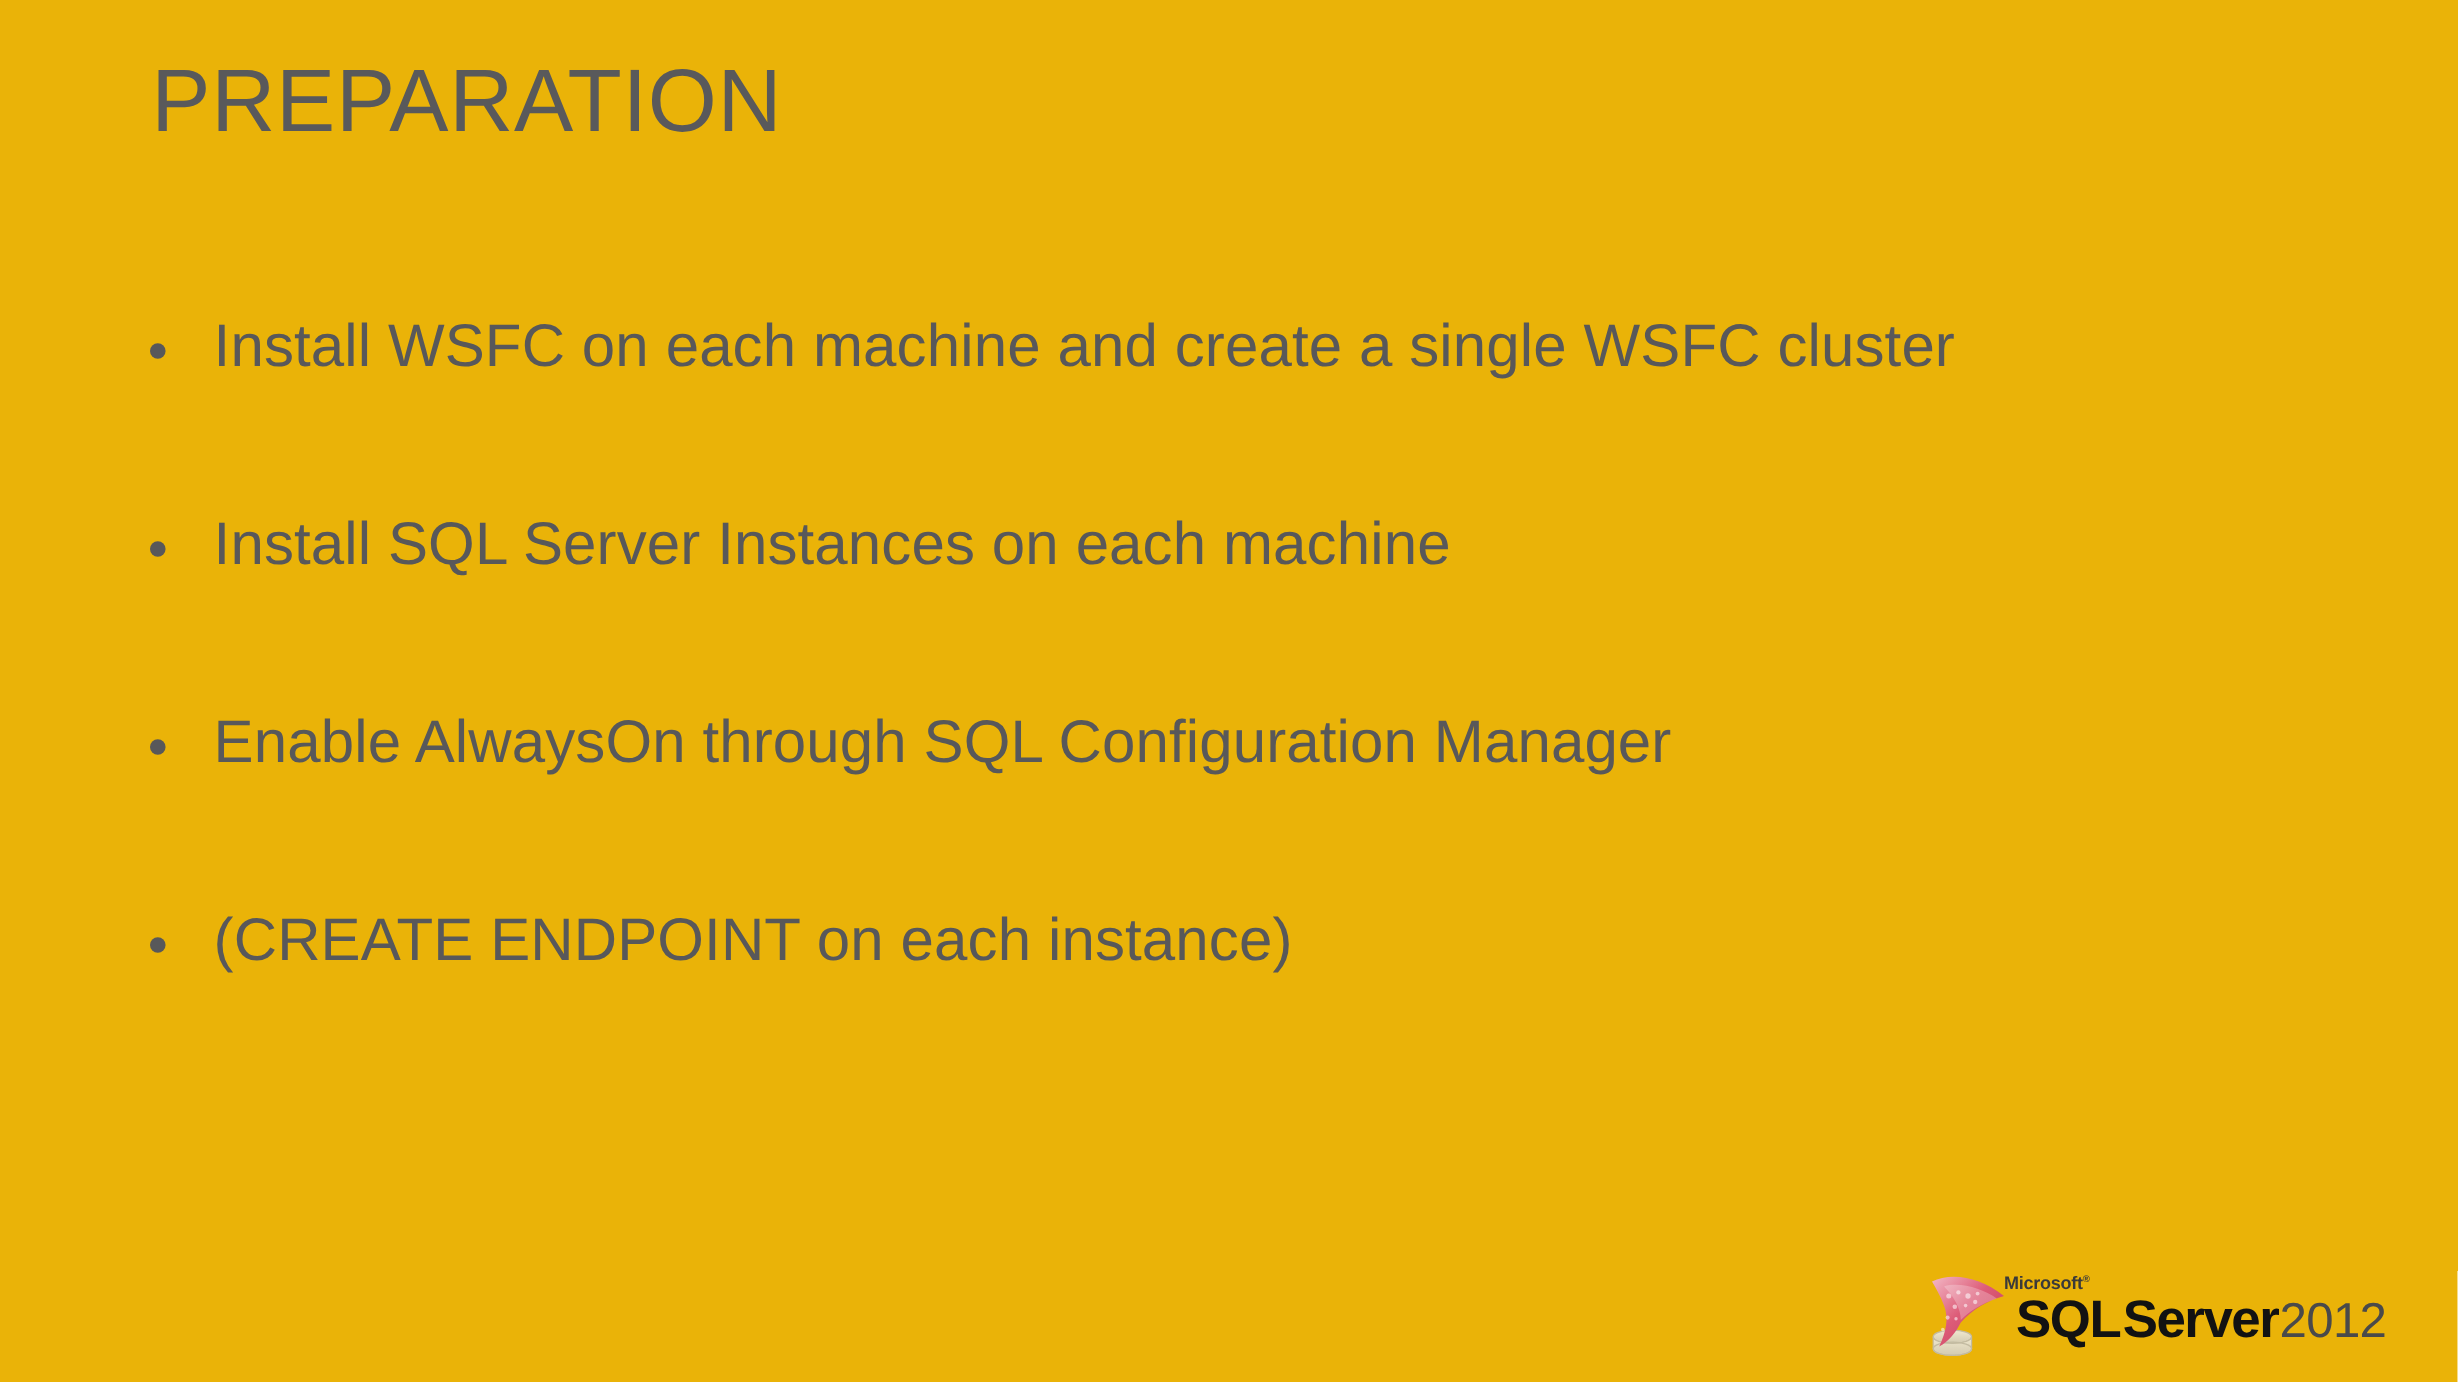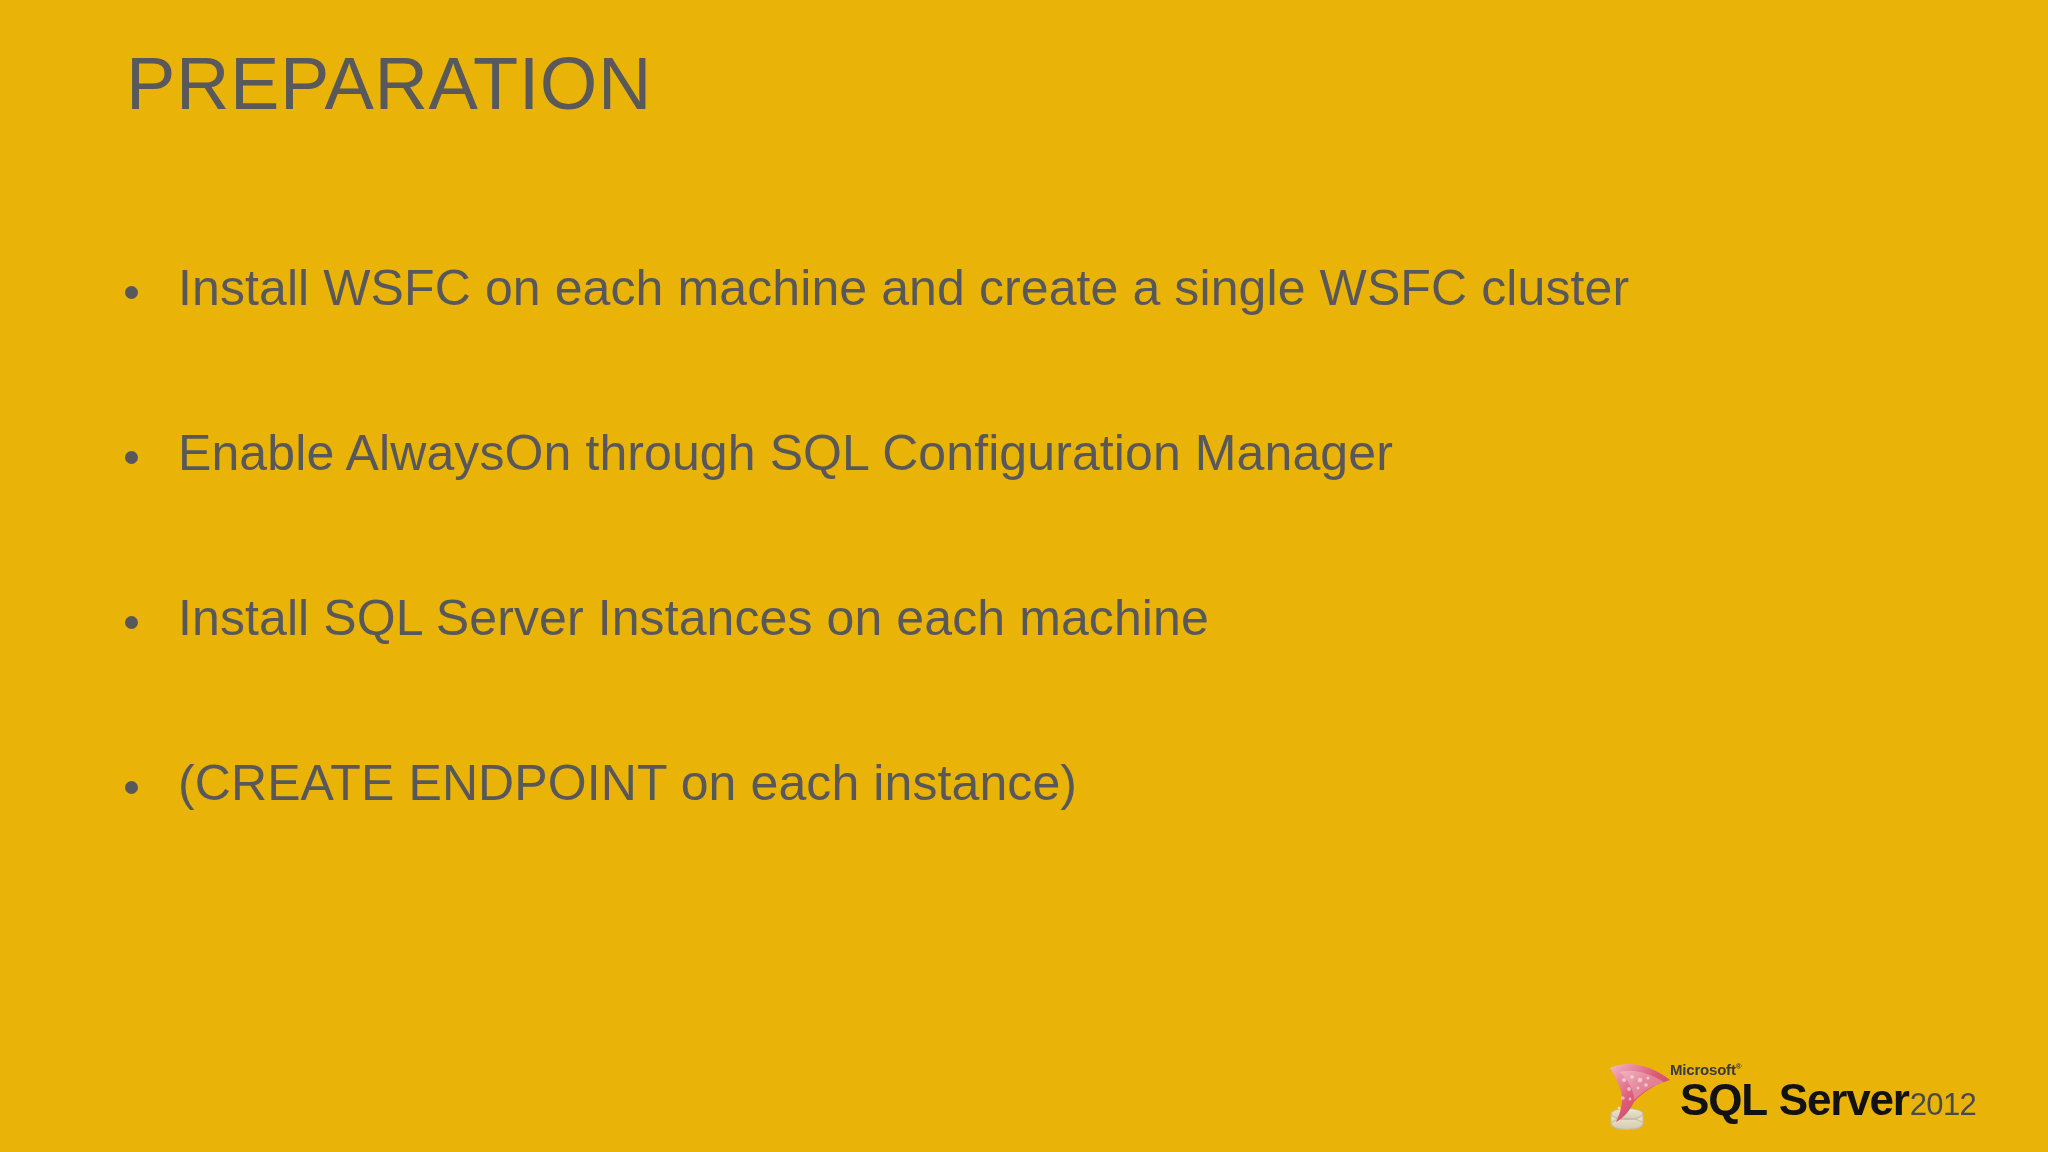--- a/index.html
+++ b/index.html
@@ -115,24 +115,24 @@
     font-weight: 700;
     color: #121212;
     letter-spacing: -1.2px;
     margin-left: 12px;
   }
   .logo-server {
     font-size: 44px;
     font-weight: 700;
     color: #121212;
     letter-spacing: -1.2px;
-    margin-left: 12px;
+    margin-left: 2px;
   }
   .logo-year {
-    font-size: 31px;
+    font-size: 41px;
     font-weight: 400;
     color: #4a4a4a;
     letter-spacing: -0.6px;
     margin-left: 1px;
   }
 </style>
 </head>
 <body>
 
 <div class="slide">
@@ -141,26 +141,26 @@
 
   <div class="bullet-list">
 
     <div class="bullet-item">
       <span class="bullet-dot"></span>
       <span class="bullet-text">Install WSFC on each machine and create a single WSFC cluster</span>
     </div>
 
     <div class="bullet-item">
       <span class="bullet-dot"></span>
+      <span class="bullet-text">Install SQL Server Instances on each machine</span>
+    </div>
+
+    <div class="bullet-item">
+      <span class="bullet-dot"></span>
       <span class="bullet-text">Enable AlwaysOn through SQL Configuration Manager</span>
-    </div>
-
-    <div class="bullet-item">
-      <span class="bullet-dot"></span>
-      <span class="bullet-text">Install SQL Server Instances on each machine</span>
     </div>
 
     <div class="bullet-item">
       <span class="bullet-dot"></span>
       <span class="bullet-text">(CREATE ENDPOINT on each instance)</span>
     </div>
 
   </div>
 
   <div class="logo">

